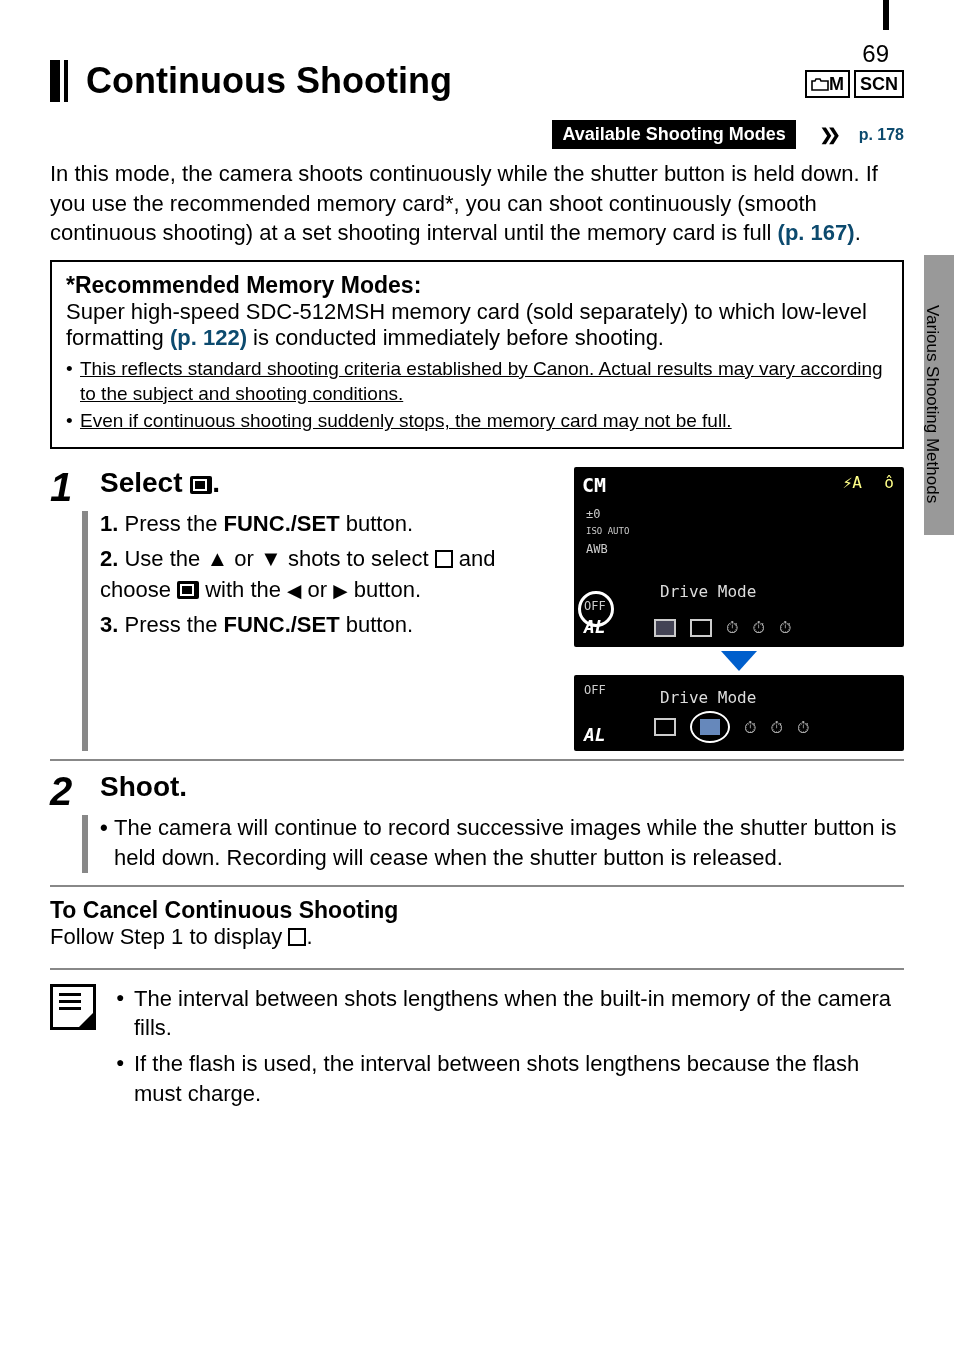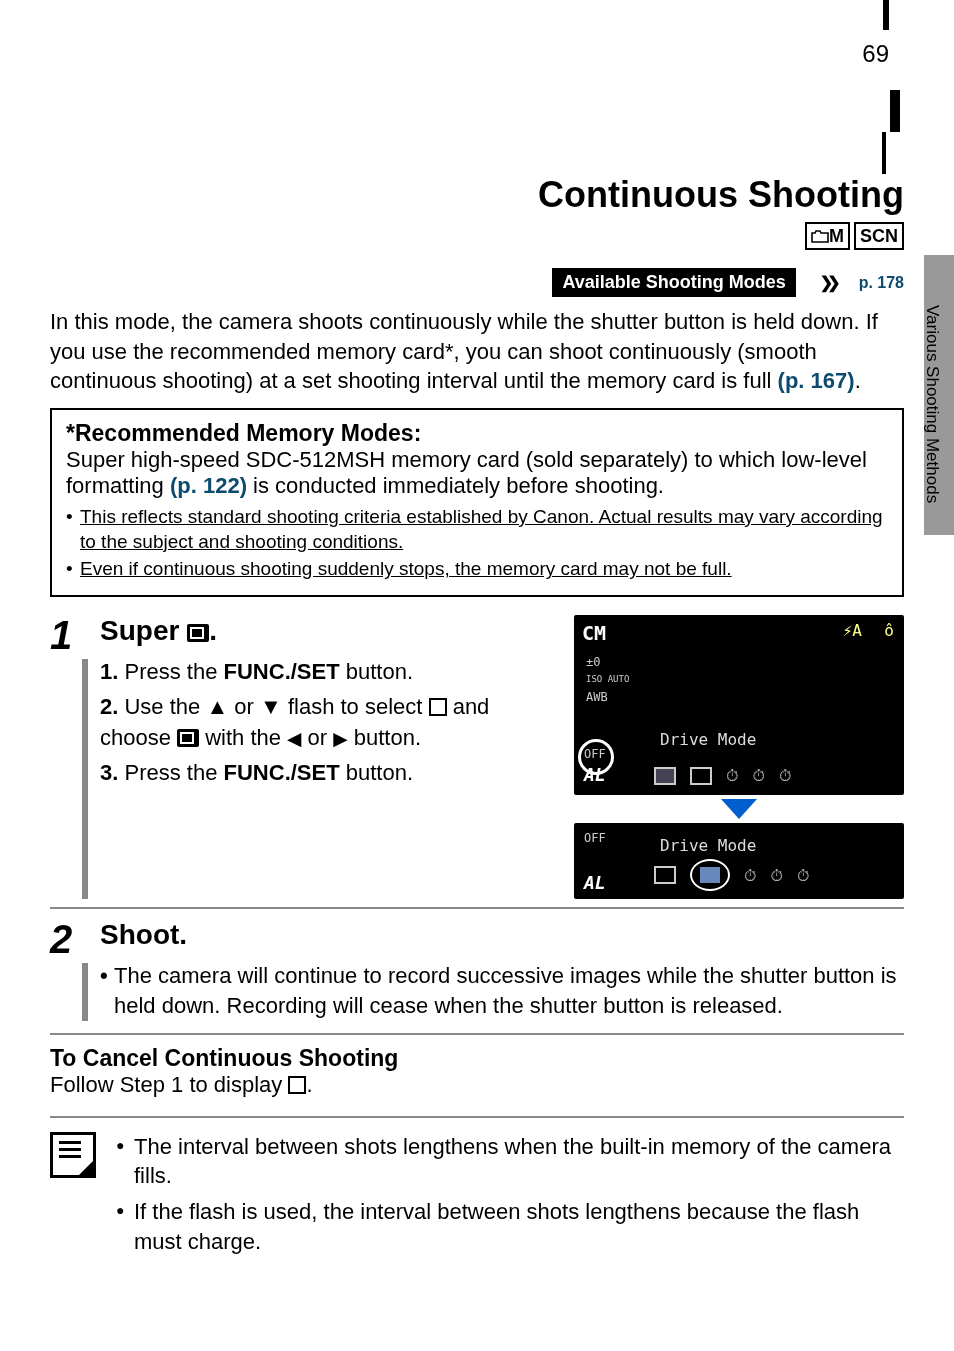--- a/index.html
+++ b/index.html
@@ -37,24 +37,23 @@
     .side-text {
       position: absolute;
       right: 12px;
       top: 305px;
       writing-mode: vertical-rl;
       font-size: 17px;
       z-index: 2;
     }
     .title-row {
       display: flex;
-      align-items: flex-end;
-      margin-top: 60px;
+      align-items: center;
+      margin-top: 30px;
       margin-bottom: 18px;
-      flex-direction: column;
     }
     .title-bar {
       width: 10px;
       height: 42px;
       background: #000;
       margin-right: 4px;
     }
     .title-thin {
       width: 4px;
       height: 42px;
@@ -242,30 +241,30 @@
 
 <div class="step step1">
   <div class="step-num-wrap" style="display:flex;flex-direction:column;">
     <div class="step-num">1</div>
     <div class="step-num-bar" style="flex:1;margin-top:4px;"></div>
   </div>
   <div class="step-body">
     <div class="step-row">
       <div class="step-text">
         <div class="step-heading">
-          <span>Super </span><span class="icon-cont"></span><span>.</span>
+          <span>Select </span><span class="icon-cont"></span><span>.</span>
         </div>
         <ol class="step-ol">
           <li>
             <span class="n">1.</span>
             <span>Press the </span><b>FUNC./SET</b><span> button.</span>
           </li>
           <li>
             <span class="n">2.</span>
-            <span>Use the </span><span class="arrow-up"></span><span> or </span><span class="arrow-down"></span><span> flash to select </span><span class="icon-square"></span><span> and choose </span><span class="icon-cont"></span><span> with the </span><span class="arrow-left"></span><span> or </span><span class="arrow-right"></span><span> button.</span>
+            <span>Use the </span><span class="arrow-up"></span><span> or </span><span class="arrow-down"></span><span> shots to select </span><span class="icon-square"></span><span> and choose </span><span class="icon-cont"></span><span> with the </span><span class="arrow-left"></span><span> or </span><span class="arrow-right"></span><span> button.</span>
           </li>
           <li>
             <span class="n">3.</span>
             <span>Press the </span><b>FUNC./SET</b><span> button.</span>
           </li>
         </ol>
       </div>
       <div class="screen-stack">
         <div class="screen">
           <div class="cm">CM</div>

